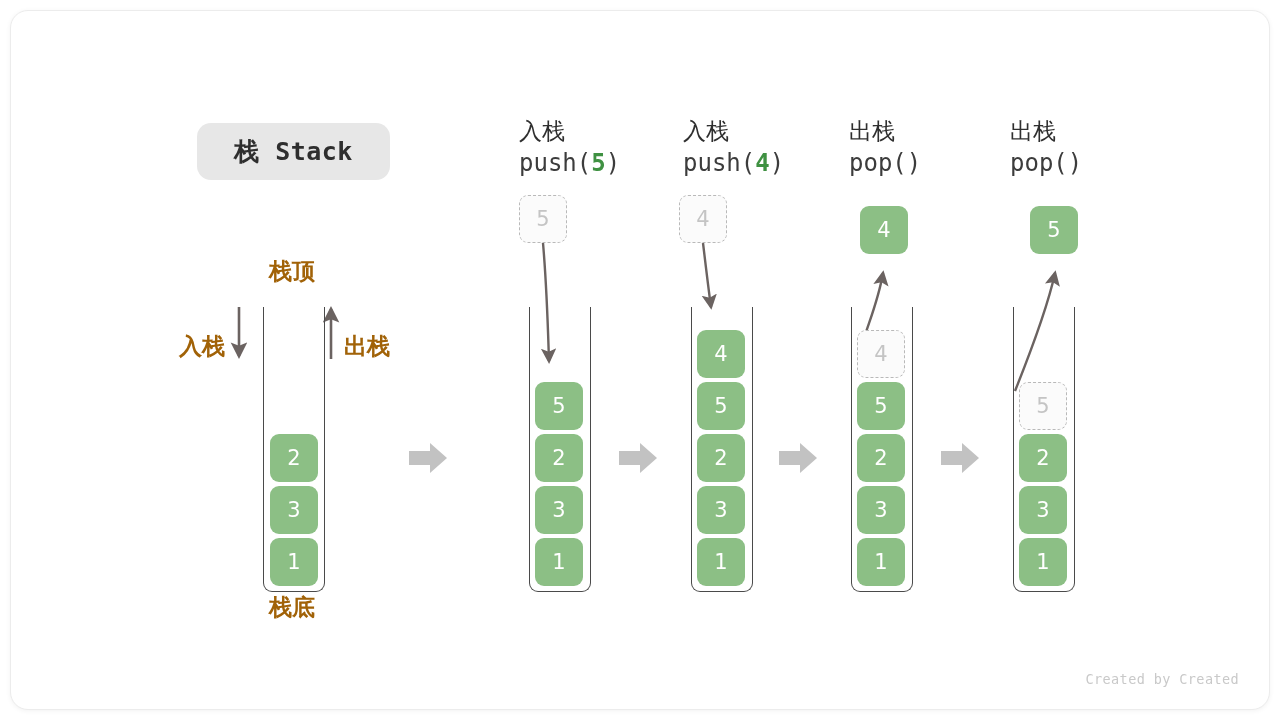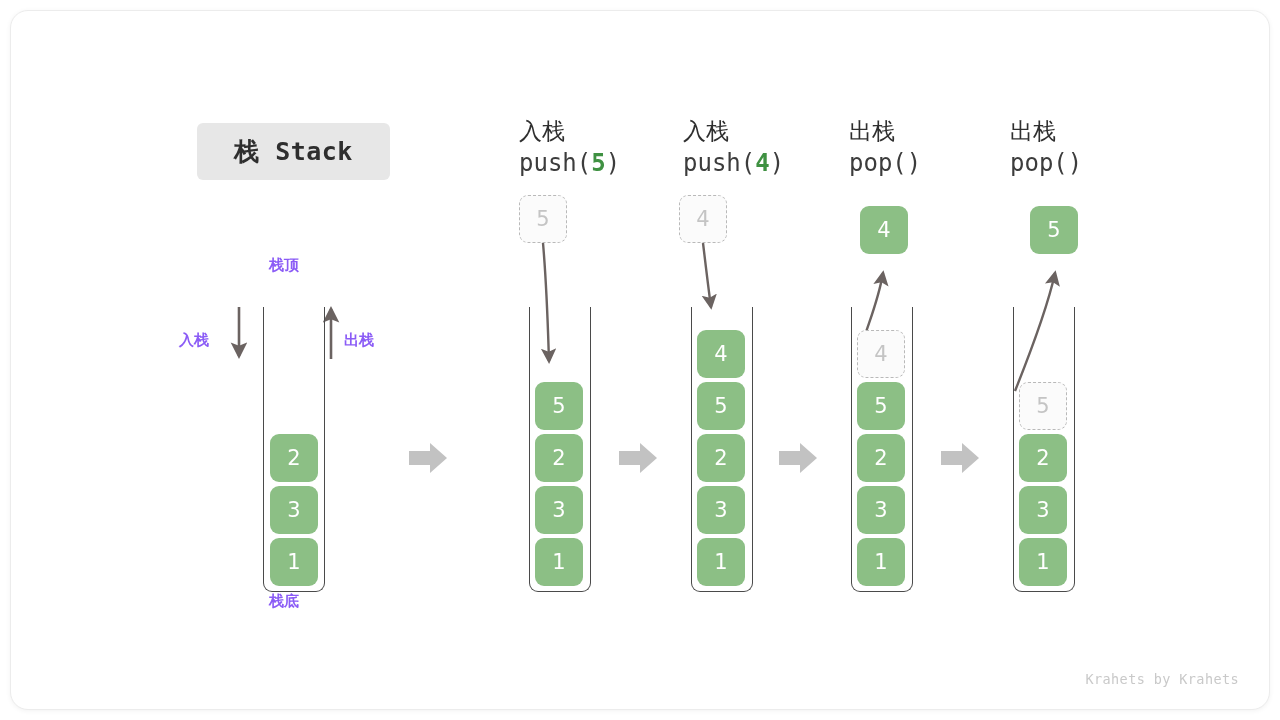--- a/index.html
+++ b/index.html
@@ -18,32 +18,32 @@
     border-radius: 18px;
     box-shadow: 0 1px 5px rgba(0,0,0,0.055);
     overflow: hidden;
   }
   
   #title-chip {
     position: absolute;
     left: 186px; top: 112px;
     width: 193px; height: 57px;
     background: #e7e7e7;
-    border-radius: 6px;
+    border-radius: 14px;
     display: flex; align-items: center; justify-content: center;
     font-size: 25px; font-weight: 700; color: #2e2e2e;
     letter-spacing: 0.5px;
     font-family: "DejaVu Sans Mono", "Liberation Mono", monospace;
   }
   
   .cap {
     position: absolute;
-    color: #8b5cf6;
+    color: #a16207;
     font-weight: 700;
-    font-size: 15px;
+    font-size: 23px;
     white-space: nowrap;
   }
   .op-label {
     position: absolute;
     white-space: nowrap;
     text-align: left;
     color: #2f2f2f;
   }
   .op-cn {
     font-size: 23px; font-weight: 400;
@@ -228,15 +228,15 @@
     <span class="op-code">pop()</span>
   </div>
   <div class="cell solid" style="left:1019px; top:195px;">5</div>
 
   <div class="stack" style="left:1002px; top:296px; height:285px;"></div>
   <div class="cell ghost" style="left:1008px; top:371px;">5</div>
   <div class="cell solid" style="left:1008px; top:423px;">2</div>
   <div class="cell solid" style="left:1008px; top:475px;">3</div>
   <div class="cell solid" style="left:1008px; top:527px;">1</div>
 
-  <div id="credit">Krahets by Krahets</div>
+  <div id="credit">Created by Created</div>
 
 </div>
 
 </body></html>

